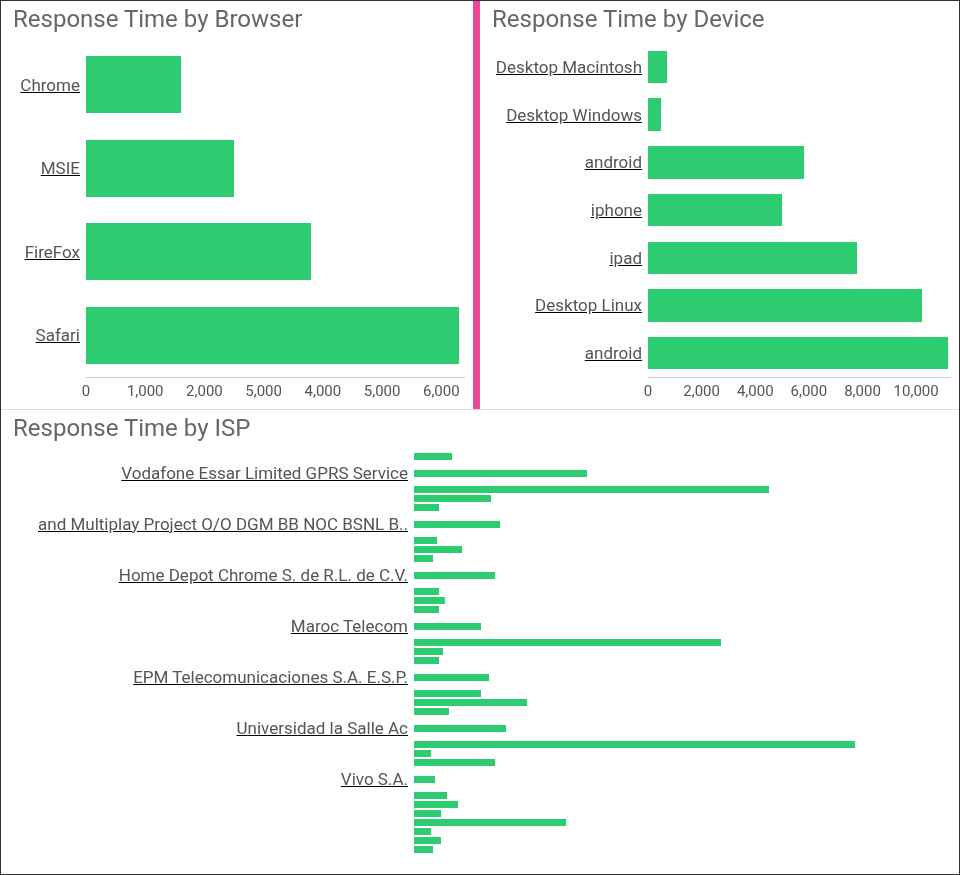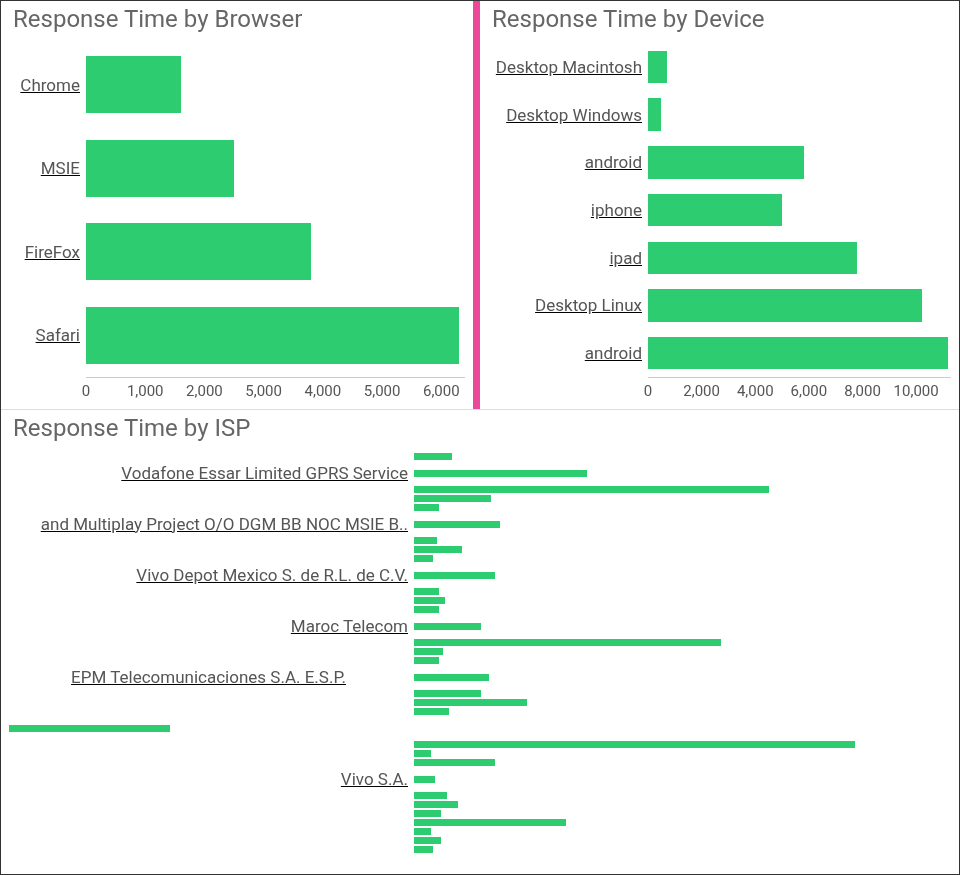--- a/index.html
+++ b/index.html
@@ -235,21 +235,21 @@
             <div class="bar" style="width: 14.2857%; background: rgb(46, 204, 113);"></div>
           </div>
         </div>
         <div class="bar-row">
           <div class="bar-label" style="width: 405px;"></div>
           <div class="bar-track">
             <div class="bar" style="width: 4.64286%; background: rgb(46, 204, 113);"></div>
           </div>
         </div>
         <div class="bar-row labeled-row">
-          <div class="bar-label" style="width: 405px;">and Multiplay Project O/O DGM BB NOC MSIE B..</div>
+          <div class="bar-label" style="width: 405px;">and Multiplay Project O/O DGM BB NOC BSNL B..</div>
           <div class="bar-track">
             <div class="bar" style="width: 16.0714%; background: rgb(46, 204, 113);"></div>
           </div>
         </div>
         <div class="bar-row">
           <div class="bar-label" style="width: 405px;"></div>
           <div class="bar-track">
             <div class="bar" style="width: 4.28571%; background: rgb(46, 204, 113);"></div>
           </div>
         </div>
@@ -259,21 +259,21 @@
             <div class="bar" style="width: 8.92857%; background: rgb(46, 204, 113);"></div>
           </div>
         </div>
         <div class="bar-row">
           <div class="bar-label" style="width: 405px;"></div>
           <div class="bar-track">
             <div class="bar" style="width: 3.57143%; background: rgb(46, 204, 113);"></div>
           </div>
         </div>
         <div class="bar-row labeled-row">
-          <div class="bar-label" style="width: 405px;">Vivo Depot Mexico S. de R.L. de C.V.</div>
+          <div class="bar-label" style="width: 405px;">Home Depot Chrome S. de R.L. de C.V.</div>
           <div class="bar-track">
             <div class="bar" style="width: 15%; background: rgb(46, 204, 113);"></div>
           </div>
         </div>
         <div class="bar-row">
           <div class="bar-label" style="width: 405px;"></div>
           <div class="bar-track">
             <div class="bar" style="width: 4.64286%; background: rgb(46, 204, 113);"></div>
           </div>
         </div>
@@ -307,21 +307,21 @@
             <div class="bar" style="width: 5.35714%; background: rgb(46, 204, 113);"></div>
           </div>
         </div>
         <div class="bar-row">
           <div class="bar-label" style="width: 405px;"></div>
           <div class="bar-track">
             <div class="bar" style="width: 4.64286%; background: rgb(46, 204, 113);"></div>
           </div>
         </div>
         <div class="bar-row labeled-row">
-          <div class="bar-label" style="width: 405px; text-align: center;">EPM Telecomunicaciones S.A. E.S.P.</div>
+          <div class="bar-label" style="width: 405px;">EPM Telecomunicaciones S.A. E.S.P.</div>
           <div class="bar-track">
             <div class="bar" style="width: 13.9286%; background: rgb(46, 204, 113);"></div>
           </div>
         </div>
         <div class="bar-row">
           <div class="bar-label" style="width: 405px;"></div>
           <div class="bar-track">
             <div class="bar" style="width: 12.5%; background: rgb(46, 204, 113);"></div>
           </div>
         </div>
@@ -331,20 +331,21 @@
             <div class="bar" style="width: 21.0714%; background: rgb(46, 204, 113);"></div>
           </div>
         </div>
         <div class="bar-row">
           <div class="bar-label" style="width: 405px;"></div>
           <div class="bar-track">
             <div class="bar" style="width: 6.42857%; background: rgb(46, 204, 113);"></div>
           </div>
         </div>
         <div class="bar-row labeled-row">
+          <div class="bar-label" style="width: 405px;">Universidad la Salle Ac</div>
           <div class="bar-track">
             <div class="bar" style="width: 17.1429%; background: rgb(46, 204, 113);"></div>
           </div>
         </div>
         <div class="bar-row">
           <div class="bar-label" style="width: 405px;"></div>
           <div class="bar-track">
             <div class="bar" style="width: 82.1429%; background: rgb(46, 204, 113);"></div>
           </div>
         </div>

